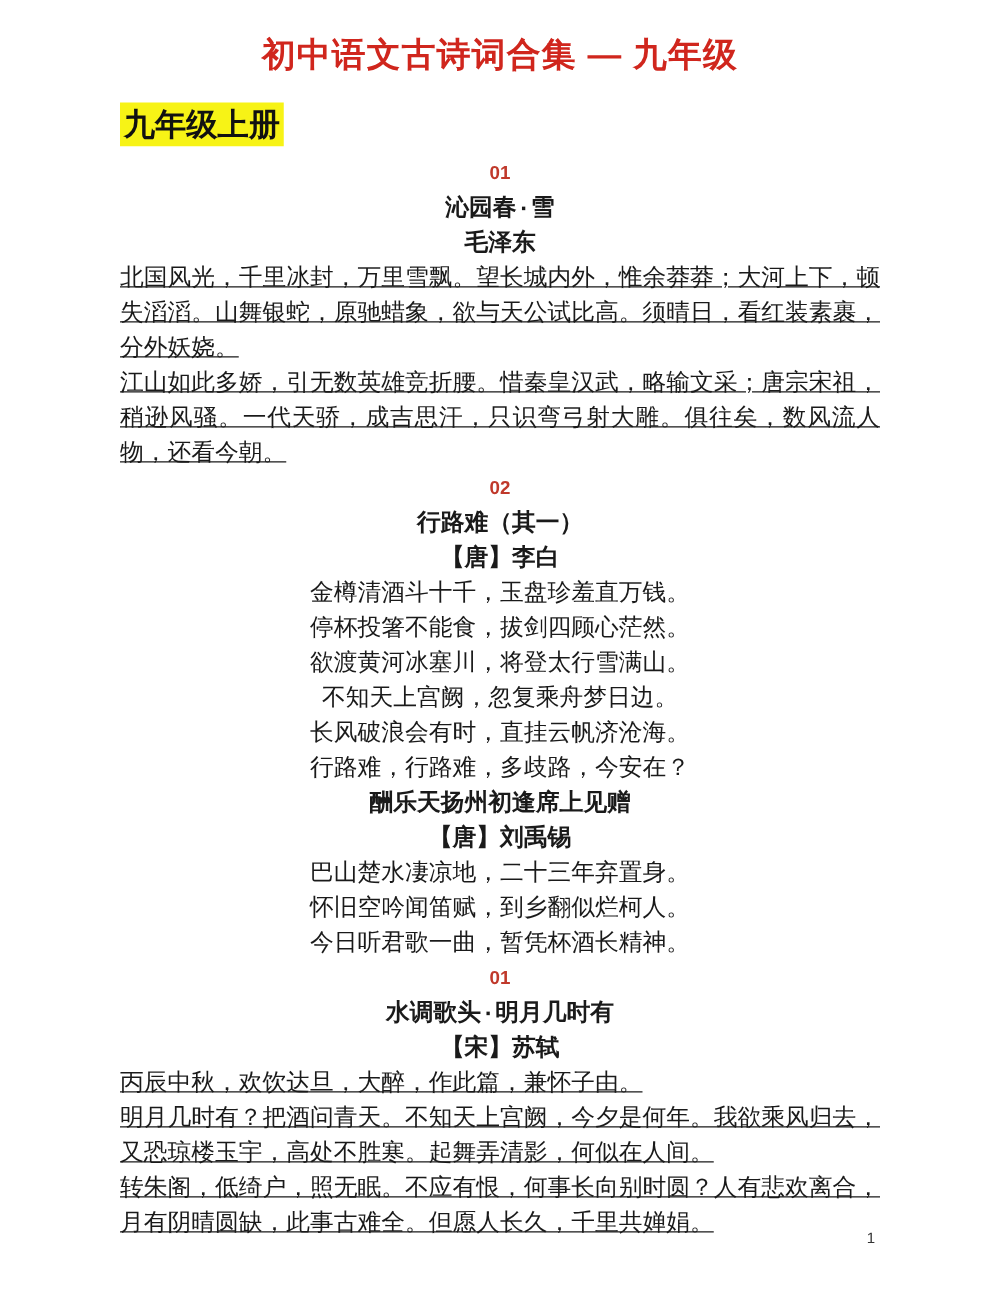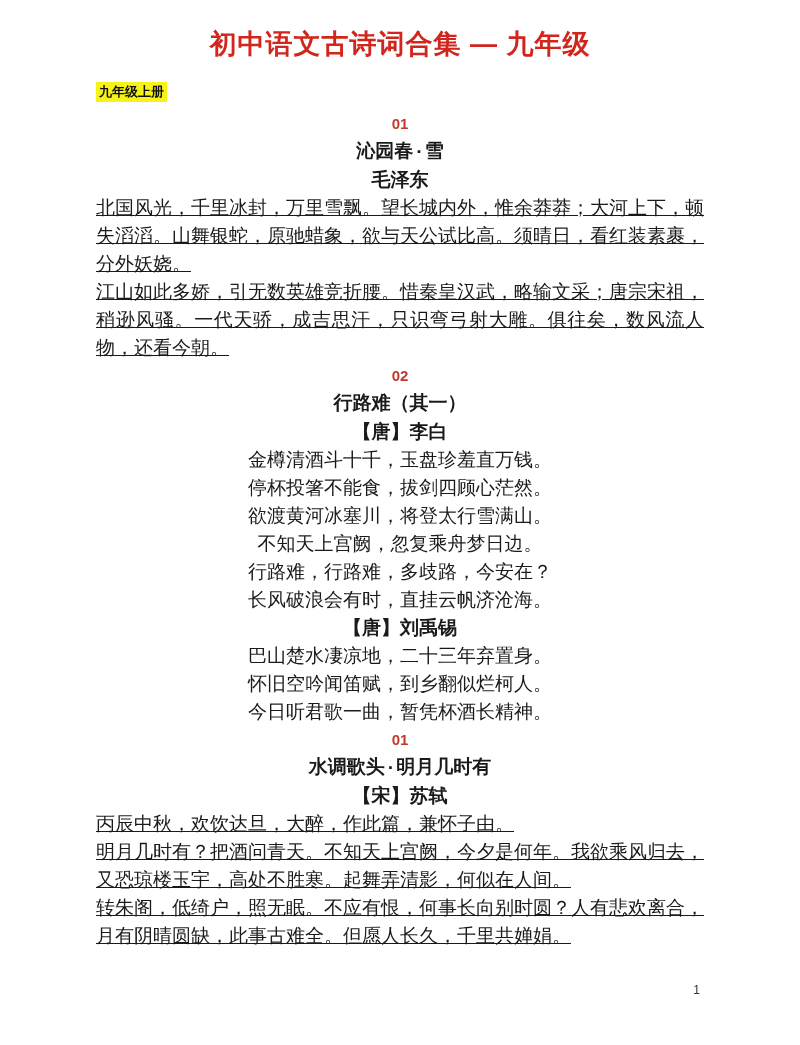--- a/index.html
+++ b/index.html
@@ -23,21 +23,21 @@
     font-weight: 700;
     color: var(--title-red, #d0261d);
     letter-spacing: 1px;
     margin-bottom: 20px;
   }
   .section-label-row { margin-bottom: 8px; }
   .section-label {
     display: inline-block;
     background: var(--highlight-yellow, #f7f316);
     color: #111111;
-    font-size: 13px;
+    font-size: 25px;
     font-weight: 700;
     padding: 1px 3px;
   }
   .poem { margin: 0; }
   .poem-number {
     text-align: center;
     color: var(--number-red, #c0392b);
     font-size: 15px;
     font-weight: 700;
     line-height: 28px;
@@ -96,25 +96,26 @@
   </section>
 
   <section class="poem">
     <div class="poem-number">02</div>
     <h2 class="poem-title">行路难（其一）</h2>
     <h3 class="poem-author">【唐】李白</h3>
     <div class="poem-line">金樽清酒斗十千，玉盘珍羞直万钱。</div>
     <div class="poem-line">停杯投箸不能食，拔剑四顾心茫然。</div>
     <div class="poem-line">欲渡黄河冰塞川，将登太行雪满山。</div>
     <div class="poem-line">不知天上宫阙，忽复乘舟梦日边。</div>
+    <div class="poem-line">长风破浪会有时，直挂云帆济沧海。</div>
     <div class="poem-line">行路难，行路难，多歧路，今安在？</div>
-    <div class="poem-line">长风破浪会有时，直挂云帆济沧海。</div>
   </section>
 
   <section class="poem">
+    <h2 class="poem-title">酬乐天扬州初逢席上见赠</h2>
     <h3 class="poem-author">【唐】刘禹锡</h3>
     <div class="poem-line">巴山楚水凄凉地，二十三年弃置身。</div>
     <div class="poem-line">怀旧空吟闻笛赋，到乡翻似烂柯人。</div>
     <div class="poem-line">今日听君歌一曲，暂凭杯酒长精神。</div>
   </section>
 
   <section class="poem">
     <div class="poem-number">01</div>
     <h2 class="poem-title">水调歌头·明月几时有</h2>
     <h3 class="poem-author">【宋】苏轼</h3>

